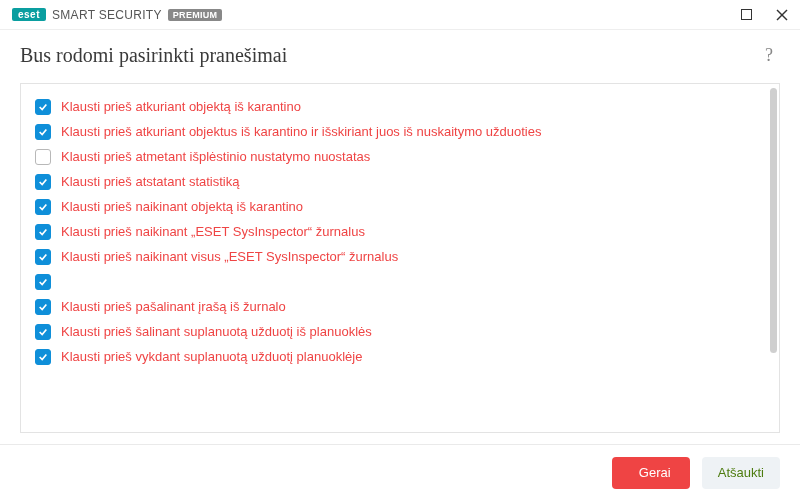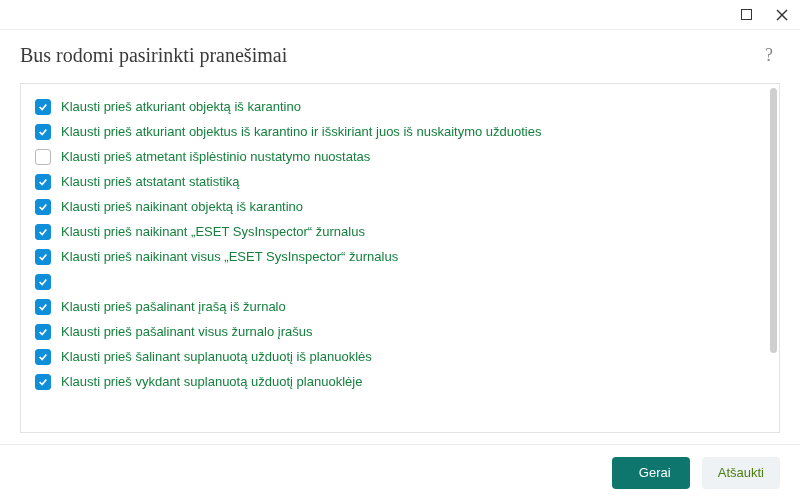--- a/index.html
+++ b/index.html
@@ -89,21 +89,21 @@
     padding: 10px 14px 10px 14px;
     height: 100%;
     overflow-y: hidden;
   }
   .row {
     display: flex;
     align-items: center;
     gap: 10px;
     padding: 4.5px 0;
     font-size: 13px;
-    color: #15803d;
+    color: #ef4444;
   }
   .cb {
     width: 16px;
     height: 16px;
     border-radius: 3px;
     display: flex;
     align-items: center;
     justify-content: center;
     flex-shrink: 0;
     cursor: pointer;
@@ -151,33 +151,38 @@
     height: 32px;
     border-radius: 4px;
     font-size: 13px;
     display: flex;
     align-items: center;
     justify-content: center;
     cursor: pointer;
     padding: 0 16px;
   }
   .btn-primary {
-    background: #0f766e;
+    background: #ef4444;
     color: #fff;
     padding-left: 24px;
   }
   .btn-secondary {
     background: #eef2f5;
     color: #4d7c0f;
   }
 </style>
 </head>
 <body>
 
 <div class="titlebar">
+  <div class="brand">
+    <span class="brand-eset">eset</span>
+    <span class="brand-main">SMART SECURITY</span>
+    <span class="brand-badge">PREMIUM</span>
+  </div>
   <div class="win-controls">
     <div class="win-btn">
       <svg width="11" height="11" viewBox="0 0 11 11">
           <rect x="0.5" y="0.5" width="10" height="10" fill="none" stroke="#333" stroke-width="1"></rect>
         </svg>
     </div>
     <div class="win-btn">
       <svg width="12" height="12" viewBox="0 0 12 12">
           <line x1="1" y1="1" x2="11" y2="11" stroke="#333" stroke-width="1.4"></line>
           <line x1="11" y1="1" x2="1" y2="11" stroke="#333" stroke-width="1.4"></line>
@@ -259,28 +264,20 @@
           </svg>
         </div>
         <span>Klausti prieš pašalinant įrašą iš žurnalo</span>
       </div>
       <div class="row">
         <div class="cb checked">
           <svg width="10" height="10" viewBox="0 0 12 12">
             <path d="M2 6 L5 9 L10 3" fill="none" stroke="#fff" stroke-width="2"></path>
           </svg>
         </div>
-        <span>Klausti prieš pašalinant visus žurnalo įrašus</span>
-      </div>
-      <div class="row">
-        <div class="cb checked">
-          <svg width="10" height="10" viewBox="0 0 12 12">
-            <path d="M2 6 L5 9 L10 3" fill="none" stroke="#fff" stroke-width="2"></path>
-          </svg>
-        </div>
         <span>Klausti prieš šalinant suplanuotą užduotį iš planuoklės</span>
       </div>
       <div class="row">
         <div class="cb checked">
           <svg width="10" height="10" viewBox="0 0 12 12">
             <path d="M2 6 L5 9 L10 3" fill="none" stroke="#fff" stroke-width="2"></path>
           </svg>
         </div>
         <span>Klausti prieš vykdant suplanuotą užduotį planuoklėje</span>
       </div>

